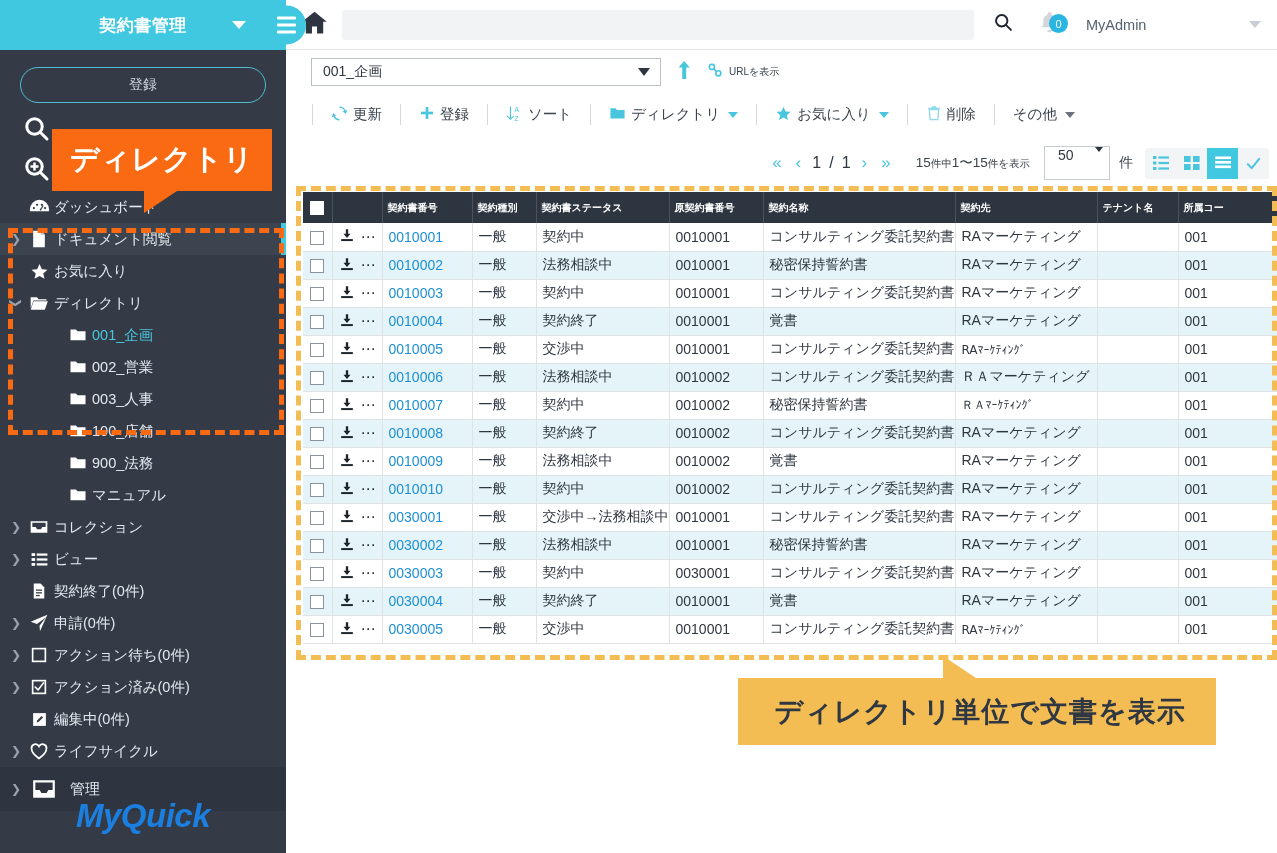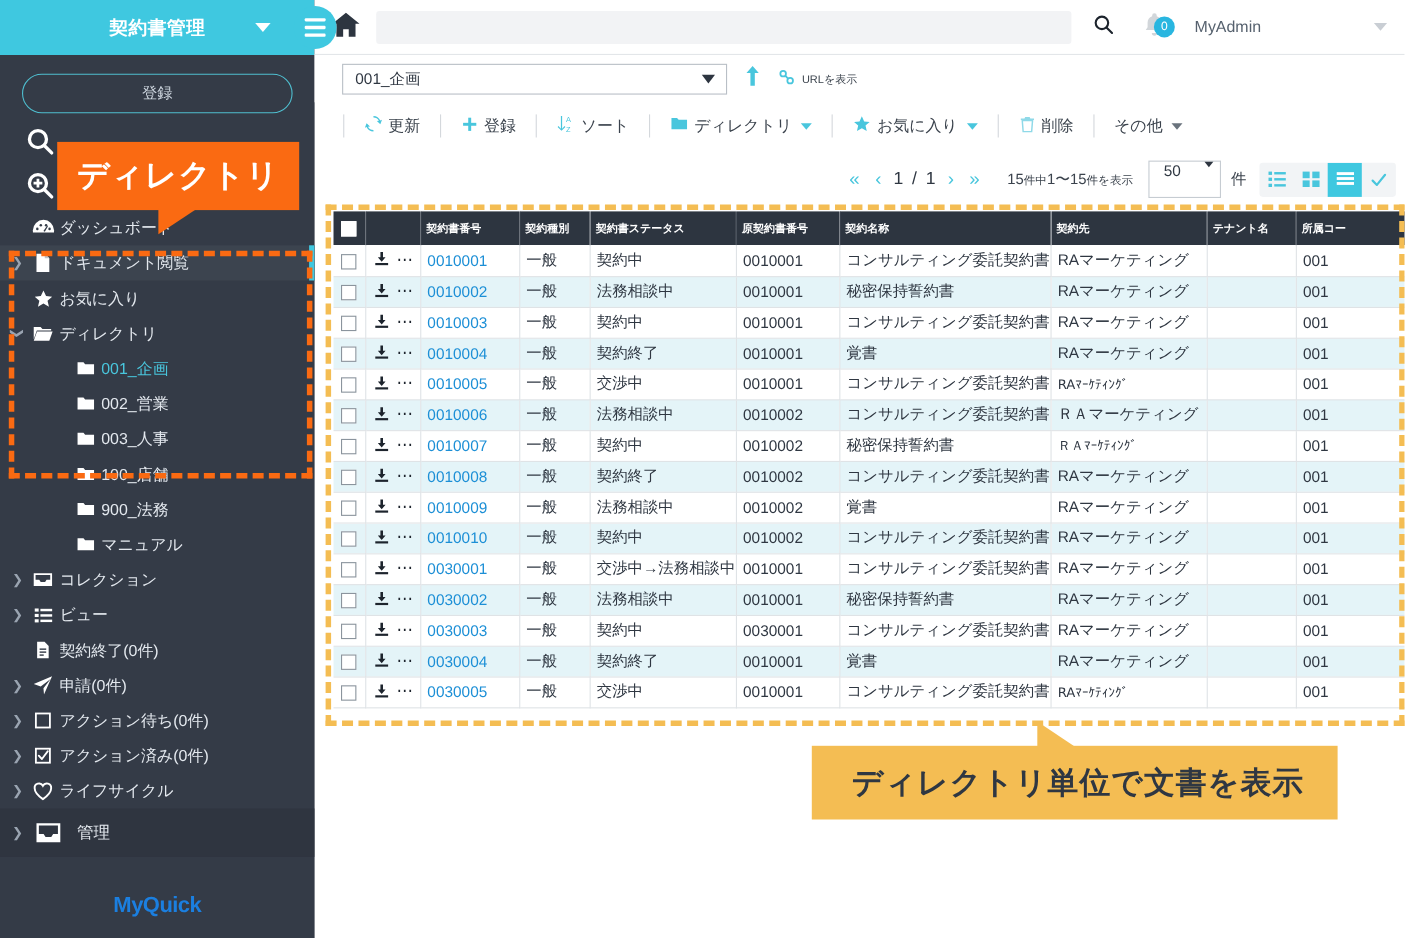--- a/index.html
+++ b/index.html
@@ -80,21 +80,21 @@
   .sb-item.indent { padding-left: 48px; }
   .sb-item.indent .ico { width: 28px; flex: 0 0 28px; }
   .sb-item .lbl.teal { color: #49c6dd; }
   .sb-item.bigrow { height: 44px; font-size: 15px; background: #2f3540; }
   .sb-item.bigrow .ico { width: 40px; flex: 0 0 40px; }
   .sb-item.bigrow .lbl { padding-left: 6px; }
 
   .sb-logo {
     position: absolute; bottom: 18px; left: 0; width: 286px;
     text-align: center; color: #1b7fe0;
-    font-size: 20px; font-weight: bold; 
+    font-size: 33px; font-weight: bold; font-style: italic;
     letter-spacing: -0.5px;
   }
 
   
   #topbar {
     position: absolute; left: 286px; top: 0;
     width: 991px; height: 50px; background: #ffffff;
     border-bottom: 1px solid #e3e6e9;
     display: flex; align-items: center;
   }
@@ -449,20 +449,30 @@
         </div>
         <div class="sb-item">
           <span class="chev" style="">❯</span>
           <span class="ico">
             <svg width="18" height="18" viewBox="0 0 24 24">
               <rect x="3.5" y="3.5" width="17" height="17" fill="none" stroke="#ffffff" stroke-width="2.2"></rect>
                 <polyline points="7,12 10.8,16 18,6.5" fill="none" stroke="#ffffff" stroke-width="2.2" stroke-linecap="round" stroke-linejoin="round"></polyline>
             </svg>
           </span>
           <span class="lbl">アクション済み(0件)</span>
+        </div>
+        <div class="sb-item">
+          <span class="chev" style=""></span>
+          <span class="ico">
+            <svg width="17" height="17" viewBox="0 0 24 24">
+              <rect x="3" y="3" width="18" height="18" fill="#ffffff"></rect>
+                <path d="M8 16.2l.9-3 6-6 2.1 2.1-6 6z" fill="#343b47"></path>
+            </svg>
+          </span>
+          <span class="lbl">編集中(0件)</span>
         </div>
         <div class="sb-item">
           <span class="chev" style="">❯</span>
           <span class="ico">
             <svg width="20" height="20" viewBox="0 0 24 24">
               <path d="M12 21S3 14.6 3 9.1A4.8 4.8 0 0 1 12 6.4 4.8 4.8 0 0 1 21 9.1c0 5.5-9 11.9-9 11.9z" fill="none" stroke="#ffffff" stroke-width="2.1"></path>
             </svg>
           </span>
           <span class="lbl">ライフサイクル</span>
         </div>

